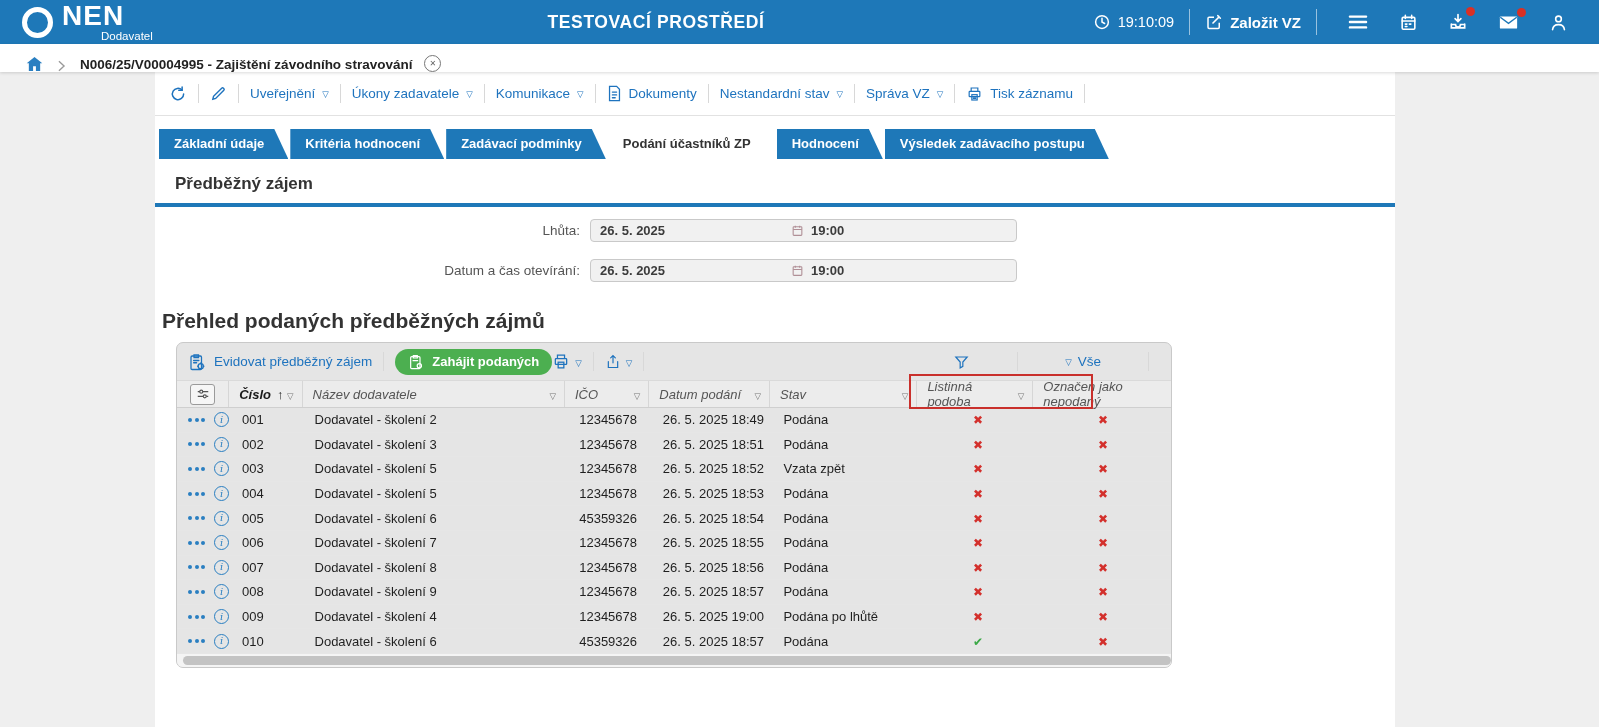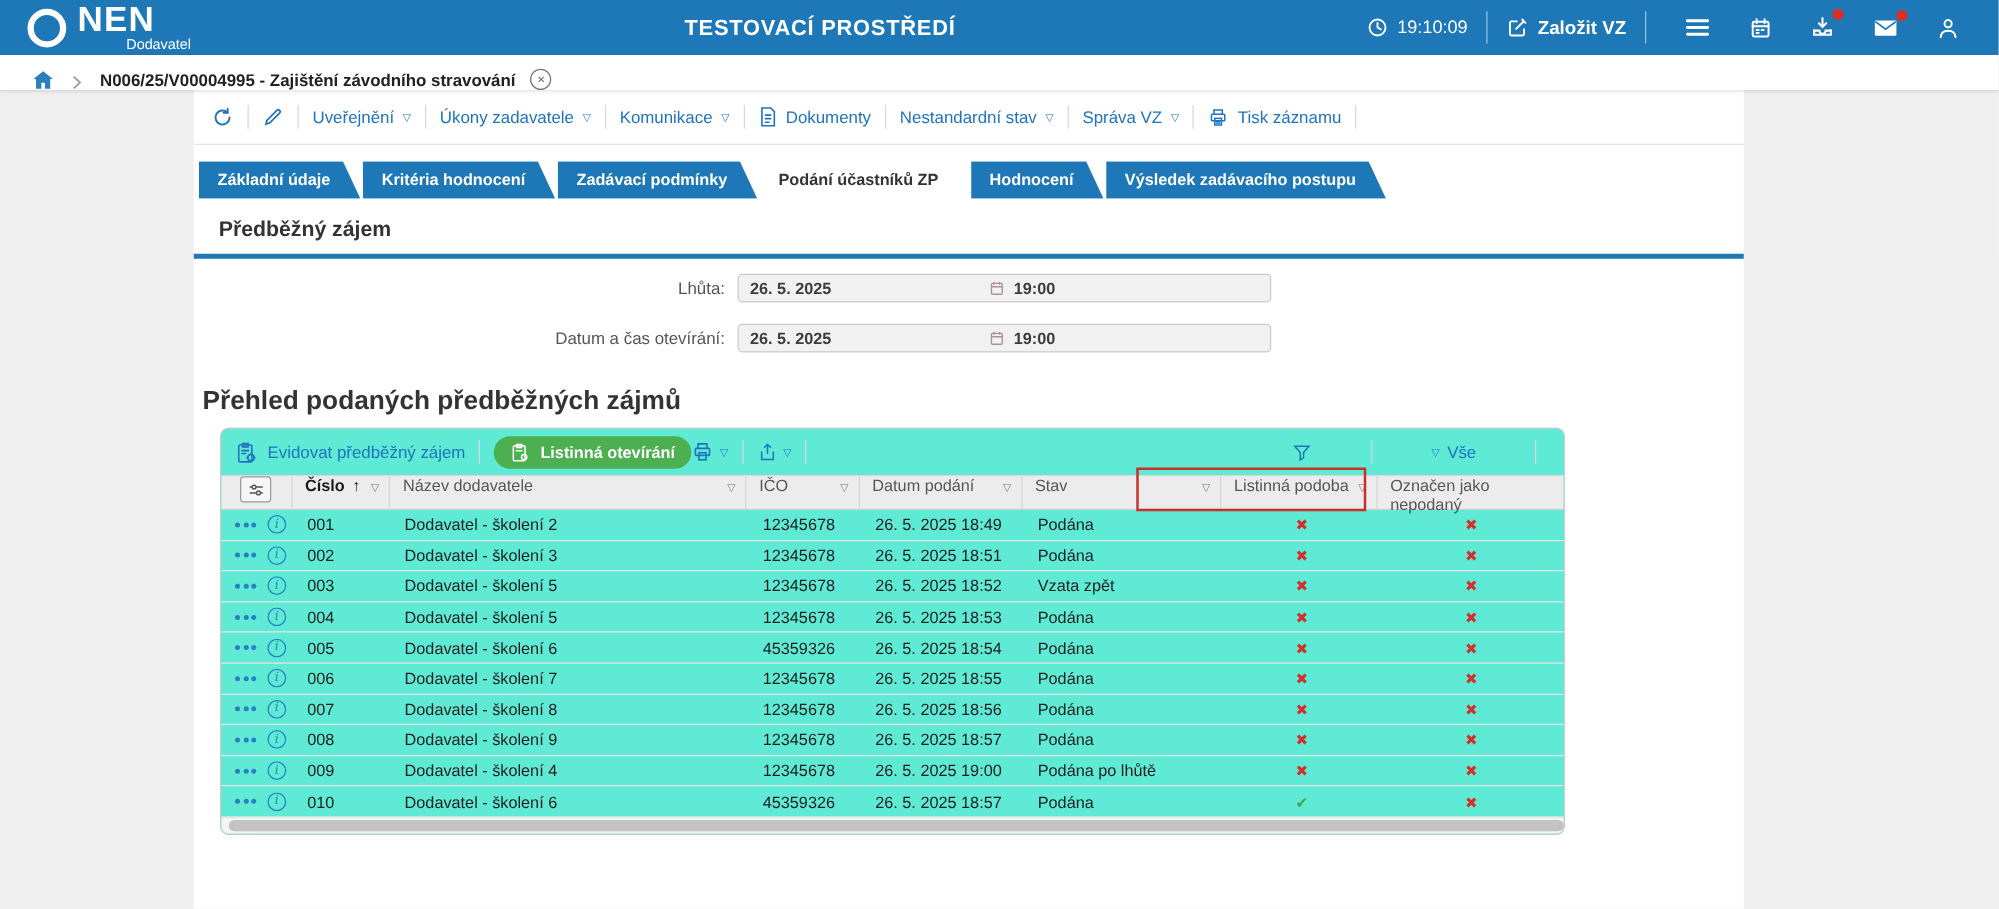--- a/index.html
+++ b/index.html
@@ -56,33 +56,33 @@
   .form-row { display:flex; align-items:center; margin-bottom:17px; }
   .form-label { width:435px; text-align:right; color:#555; font-size:13.5px; padding-right:10px; }
   .form-input { width:427px; height:23px; background:#f1f1f1; border:1px solid #c9c9c9; border-radius:4px;
     display:flex; align-items:center; font-size:13px; font-weight:700; color:#3c3c3c; cursor:text; }
   .fi-date { padding-left:9px; width:200px; }
   .fi-time { display:flex; align-items:center; gap:7px; color:#3c3c3c; }
   .cal-mini { color:#b08f96; display:flex; }
 
   
   .table-title { font-size:21px; font-weight:700; color:#333; margin:27px 0 9px 7px; }
-  .table-panel { position:relative; margin-left:21px; width:1076px; border:1px solid #c9c9c9; border-radius:7px;
-    background:#5eead4; overflow:hidden; }
+  .table-panel { position:relative; margin-left:21px; width:996px; border:1px solid #c9c9c9; border-radius:7px;
+    background:#e5e5e5; overflow:hidden; }
   .grid-toolbar { display:flex; align-items:center; height:37px; padding:0 11px; }
   .gt-link { color:#1e73be; font-size:13.5px; display:flex; gap:8px; align-items:center; cursor:pointer; white-space:nowrap; }
   .btn-green { background:#4caf50; color:#fff; font-weight:700; font-size:13px; border:none; border-radius:13px;
     height:26px; padding:0 13px; display:flex; align-items:center; gap:8px; cursor:pointer; white-space:nowrap; }
   .gt-icon { color:#1e73be; display:flex; align-items:center; gap:5px; cursor:pointer; }
   .gt-right { margin-left:auto; display:flex; align-items:center;gap:36px; }
   .gt-vse { color:#1e73be; font-size:13.5px; display:flex; align-items:center; gap:6px; cursor:pointer; }
 
   .grid-head { display:flex; background:#ececec; border-top:1px solid #dadada; border-bottom:1px solid #cfcfcf;
     height:28px; align-items:stretch; position:relative; color:#555; font-size:13px; }
-  .hc { display:flex; border-right:1px solid #d6d6d6; padding:0 8px 0 10px; cursor:pointer; }
+  .hc { display:flex; align-items:center; border-right:1px solid #d6d6d6; padding:0 8px 0 10px; cursor:pointer;font-style:italic; }
   .hc .grow { flex:1; }
   .hcaret::after { content:"▽"; font-size:8.5px; color:#777; }
   .sortup::after { content:"↑"; font-size:13px; color:#222; font-weight:700; }
   .w-act { width:66px; justify-content:center; padding:0; }
   .w-cislo { width:88px; }
   .w-nazev { width:328px; }
   .w-ico { width:102px; }
   .w-datum { width:148px; }
   .w-stav { width:182px; }
   .w-list { width:142px; }
@@ -338,21 +338,21 @@
         <span class="tb-sep"></span>
         <button class="btn-green">
           <span>
             <svg width="16" height="16" viewBox="0 0 24 24" fill="none" stroke="currentColor" stroke-width="1.8">
                 <rect x="4" y="4" width="14" height="18" rx="1.5"></rect>
                 <path d="M8 4V2.5h6V6H8z"></path>
                 <path d="M7.5 10h7" stroke-linecap="round"></path>
                 <circle cx="17" cy="17.5" r="3.2"></circle>
               </svg>
           </span>
-          <span>Listinná otevírání</span>
+          <span>Zahájit podaných</span>
         </button>
         <span class="gt-icon">
           <svg width="18" height="17" viewBox="0 0 24 24" fill="none" stroke="currentColor" stroke-width="1.8">
               <path d="M7 8V3h10v5"></path>
               <rect x="4" y="8" width="16" height="8" rx="1"></rect>
               <rect x="8" y="13" width="8" height="8"></rect>
             </svg>
           <span class="caret"></span>
         </span>
         <span class="tb-sep"></span>

